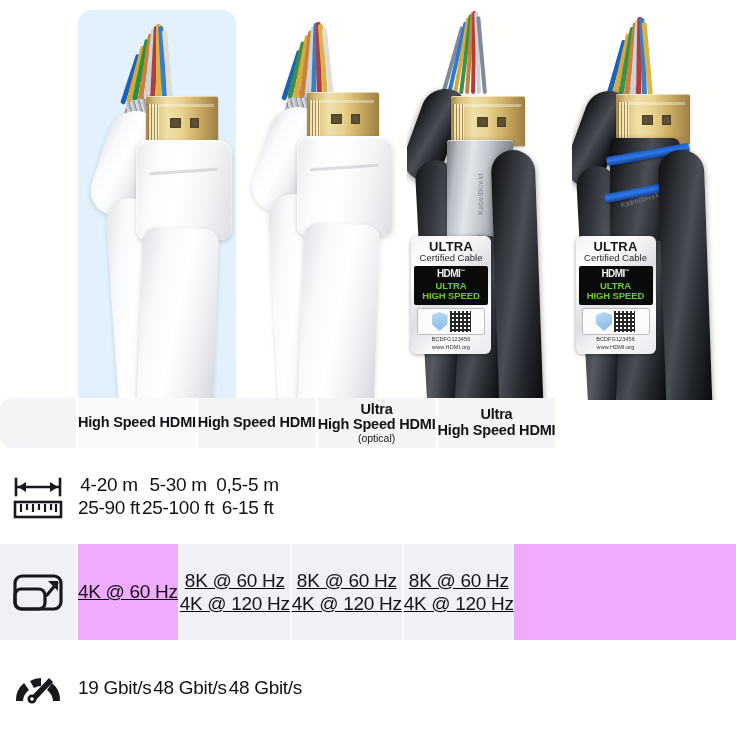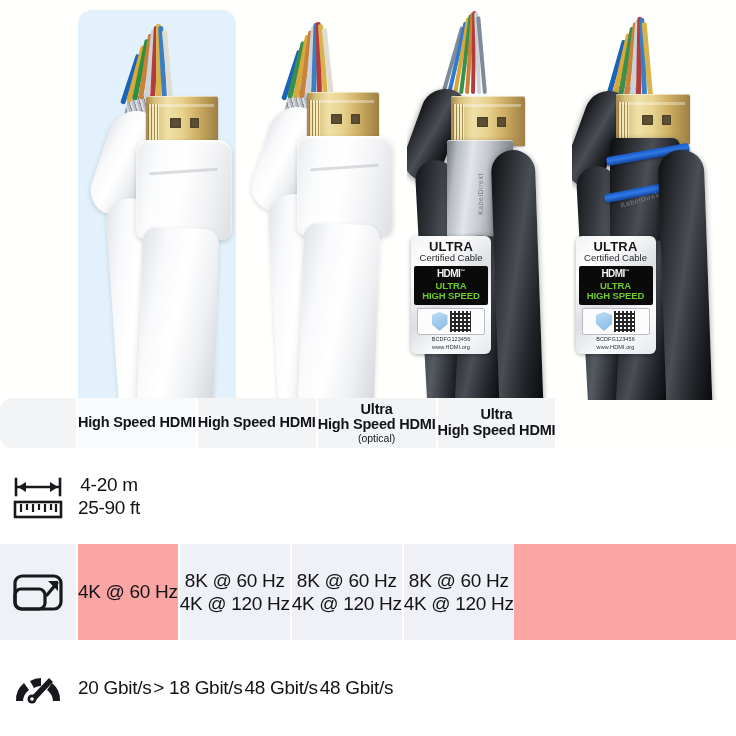--- a/index.html
+++ b/index.html
@@ -245,21 +245,21 @@
     width: 78px; flex: 0 0 78px;
     border-right: 2px solid #ffffff;
   }
   .t-body-row .bc:last-child { border-right: none; }
   .bc-line {
     font-size: 19px; font-weight: 400; color: #111316;
     letter-spacing: -.3px; white-space: nowrap; text-align: center;
   }
 
   .row-white { background: #ffffff; }
-  .row-tint  { background: #fca5a5; }
+  .row-tint  { background: #f0abfc; text-decoration: underline; }
   .row-white .bc, .row-tint .bc { border-right-color: #ffffff; }
   .row-tint .bc { border-right-color: #ffffff; }
 
   
   .bc.nohl-white { background: #ffffff; }
   .bc.nohl-tint  { background: #f0f1f7; }
   .bc.hl-cell    { background: transparent; }
   .icon-cell.blank-white { background: #ffffff; }
   .icon-cell.blank-tint  { background: #f0f1f7; }
 
@@ -453,20 +453,28 @@
             <line x1="34" y1="35" x2="34" y2="43"></line>
             <line x1="40" y1="35" x2="40" y2="41"></line>
             <line x1="45" y1="35" x2="45" y2="43"></line>
           </g>
         </svg>
       </div>
       <div class="bc hl-cell">
         <span class="bc-line">4-20 m</span>
         <span class="bc-line">25-90 ft</span>
       </div>
+      <div class="bc nohl-white">
+        <span class="bc-line">5-30 m</span>
+        <span class="bc-line">25-100 ft</span>
+      </div>
+      <div class="bc nohl-white">
+        <span class="bc-line">0,5-5 m</span>
+        <span class="bc-line">6-15 ft</span>
+      </div>
     </div>
 
     <div class="t-row t-body-row row-tint">
       <div class="bc icon-cell blank-tint">
         <svg class="row-icon" viewBox="0 0 54 54">
           <rect x="4" y="11" width="46" height="33" rx="7" fill="none" stroke="#17191c" stroke-width="3.2"></rect>
           <rect x="4" y="24" width="30" height="20" rx="6" fill="none" stroke="#17191c" stroke-width="3.2"></rect>
           <g stroke="#17191c" stroke-width="3.2" stroke-linecap="round">
             <line x1="36" y1="30" x2="46" y2="18"></line>
           </g>
@@ -495,24 +503,21 @@
         <svg class="row-icon" viewBox="0 0 54 54">
           <path d="M5 40 A22 22 0 0 1 13 22 L18 29 A15 15 0 0 0 12 40 Z" fill="#17191c"></path>
           <path d="M19 20 A22 22 0 0 1 30 17 L30 25 A15 15 0 0 0 23 27 Z" fill="#17191c"></path>
           <path d="M41 22 A22 22 0 0 1 49 40 L42 40 A15 15 0 0 0 36 29 Z" fill="#17191c"></path>
           <path d="M38 17 L20 36 L24 40 L42 21 Z" fill="#17191c"></path>
           <circle cx="21" cy="38" r="4.5" fill="#17191c"></circle>
           <circle cx="21" cy="38" r="1.8" fill="#ffffff"></circle>
         </svg>
       </div>
       <div class="bc hl-cell">
-        <span class="bc-line">20 Gbit/s</span>
-      </div>
-      <div class="bc nohl-white">
-        <span class="bc-line">&gt; 18 Gbit/s</span>
+        <span class="bc-line">19 Gbit/s</span>
       </div>
       <div class="bc nohl-white">
         <span class="bc-line">48 Gbit/s</span>
       </div>
       <div class="bc nohl-white">
         <span class="bc-line">48 Gbit/s</span>
       </div>
     </div>
   </div>
 </div>

